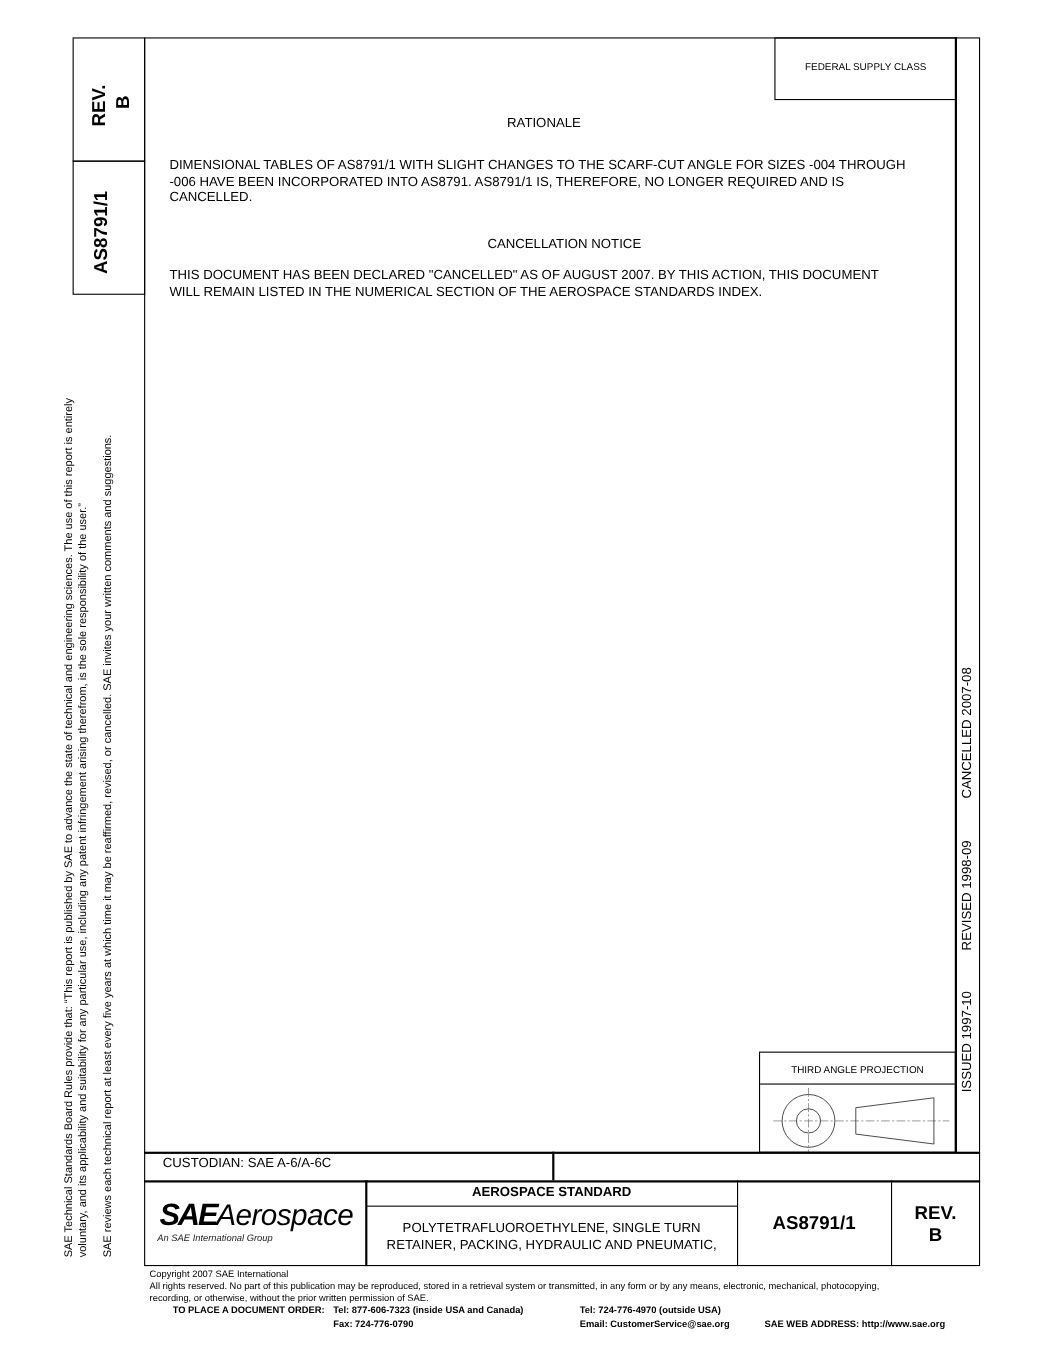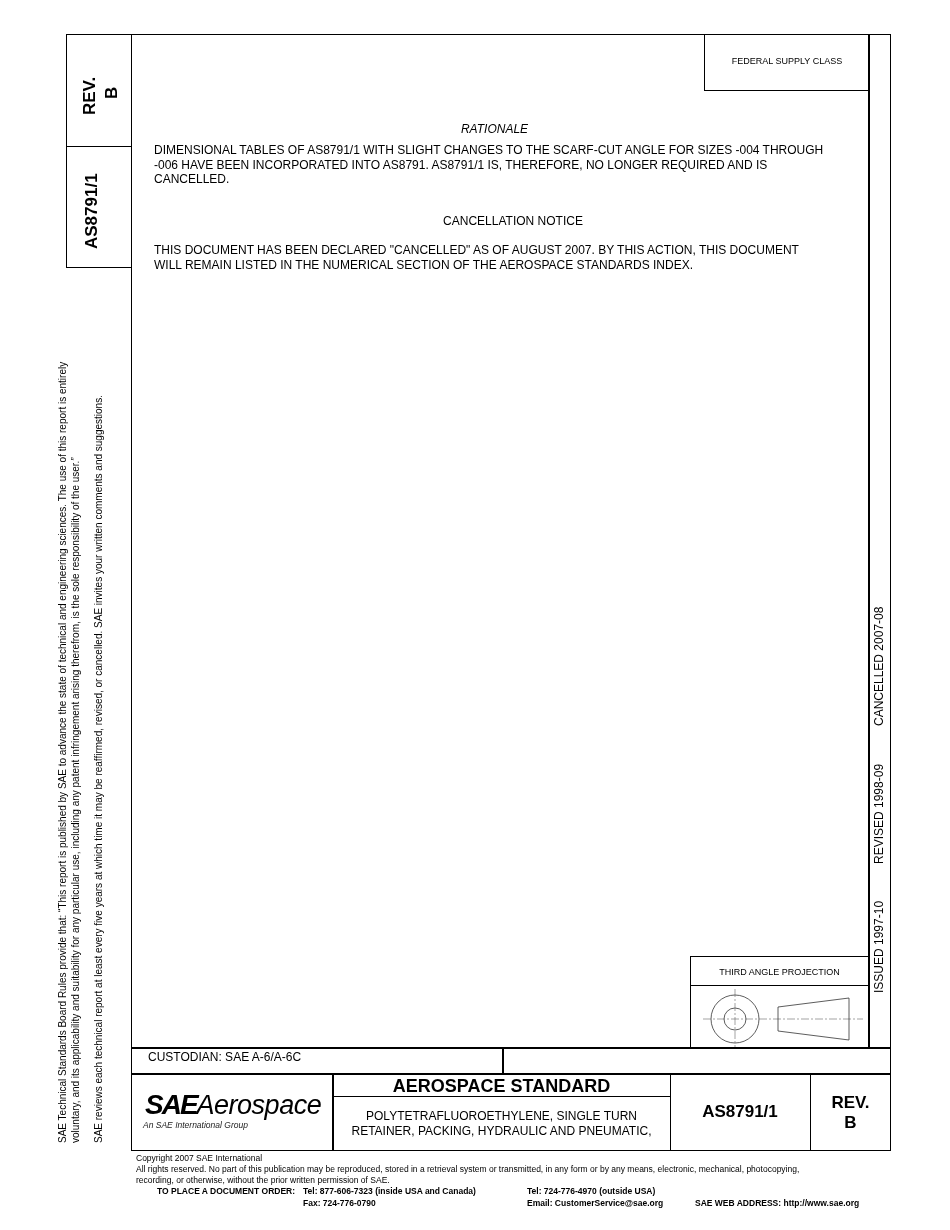--- a/index.html
+++ b/index.html
@@ -21,21 +21,21 @@
          font-size:9px; text-align:center; line-height:52px; }
 
   .heading { font-size:12px; }
   .para { font-size:12px; line-height:14.5px; }
 
   #thirdangle { left:690px; top:956px; width:179px; height:92px; border:1px solid #000; box-sizing:border-box; }
   #thirdangle .lbl { position:absolute; left:0; top:0; width:100%; height:28px; border-bottom:1px solid #000;
                      font-size:9px; text-align:center; line-height:30px; }
 
   .cust { font-size:12px; }
-  .title-big { font-size:18px; font-weight:bold; }
+  .title-big { font-size:12px; font-weight:bold; }
   .title-small { font-size:12px; text-align:center; line-height:15px; }
   .docnum { font-size:17px; font-weight:bold; }
   .rev { font-size:17px; font-weight:bold; text-align:center; line-height:20px; }
 
   .foot { font-size:8.5px; line-height:11px; }
 
   .sae-logo { font-size:28px; font-weight:900; font-style:italic; letter-spacing:-2px; }
   .aero { font-size:27px; font-weight:normal; font-style:italic; letter-spacing:-0.5px; }
   .intl { font-size:8.5px; font-style:italic; color:#222; }
 </style>
@@ -55,21 +55,21 @@
 </div>
 
 <div id="frame" class="abs"></div>
 
 <div class="line" style="left:868px; top:34px; width:1.5px; height:1014px;"></div>
 
 <div id="fed" class="abs">
   <span>FEDERAL SUPPLY CLASS</span>
 </div>
 
-<div class="txt heading" style="left:131px; width:727px; text-align:center; top:122px;font-style:italic;">RATIONALE</div>
+<div class="txt heading" style="left:131px; width:727px; text-align:center; top:104px;">RATIONALE</div>
 <div class="abs para" style="left:154px; top:143px;">
   <div>DIMENSIONAL TABLES OF AS8791/1 WITH SLIGHT CHANGES TO THE SCARF-CUT ANGLE FOR SIZES -004 THROUGH</div>
   <div>-006 HAVE BEEN INCORPORATED INTO AS8791. AS8791/1 IS, THEREFORE, NO LONGER REQUIRED AND IS</div>
   <div>CANCELLED.</div>
 </div>
 
 <div class="txt heading" style="left:131px; width:764px; text-align:center; top:214px;">CANCELLATION NOTICE</div>
 <div class="abs para" style="left:154px; top:243px;">
   <div>THIS DOCUMENT HAS BEEN DECLARED "CANCELLED" AS OF AUGUST 2007. BY THIS ACTION, THIS DOCUMENT</div>
   <div>WILL REMAIN LISTED IN THE NUMERICAL SECTION OF THE AEROSPACE STANDARDS INDEX.</div>

